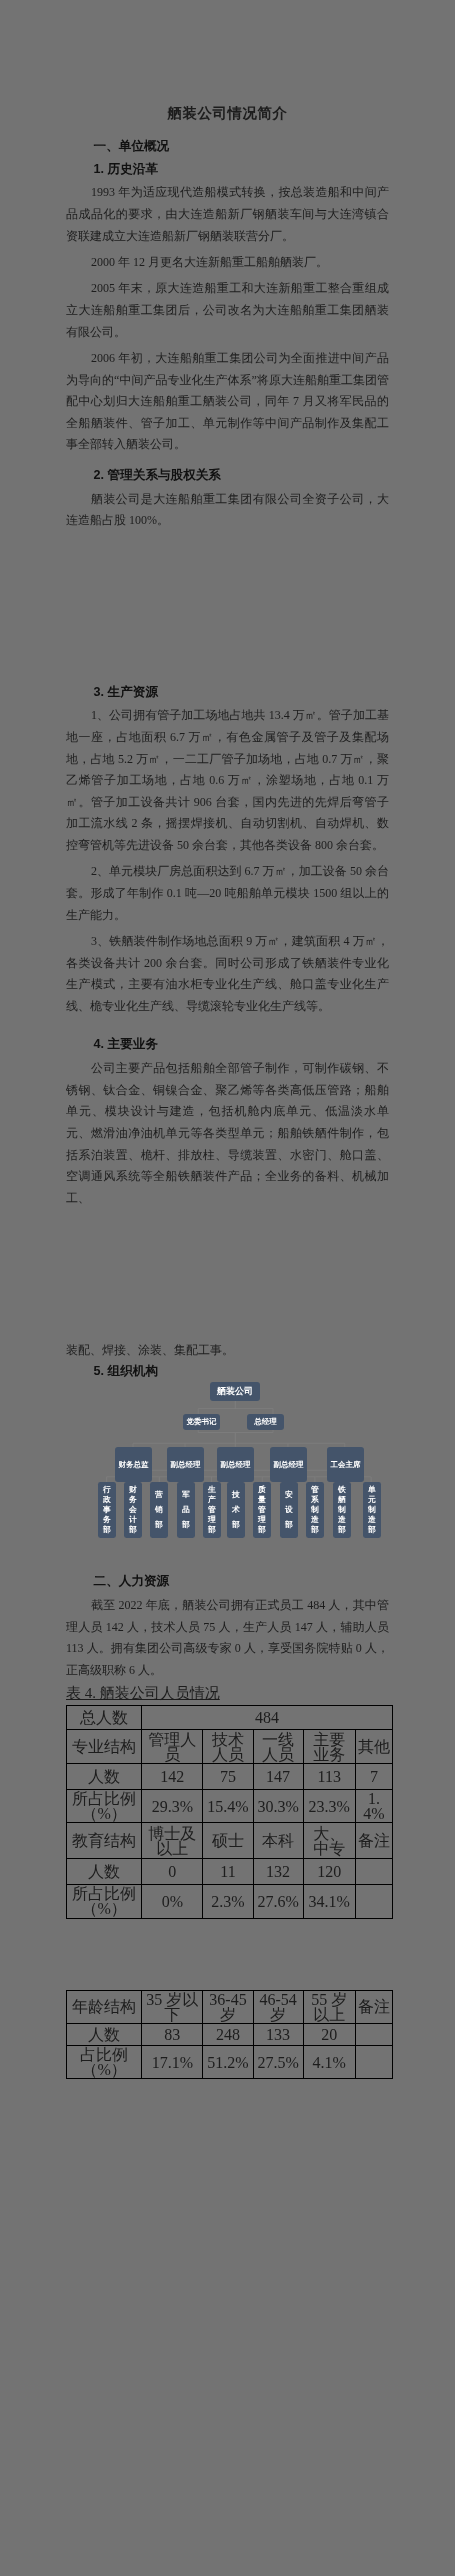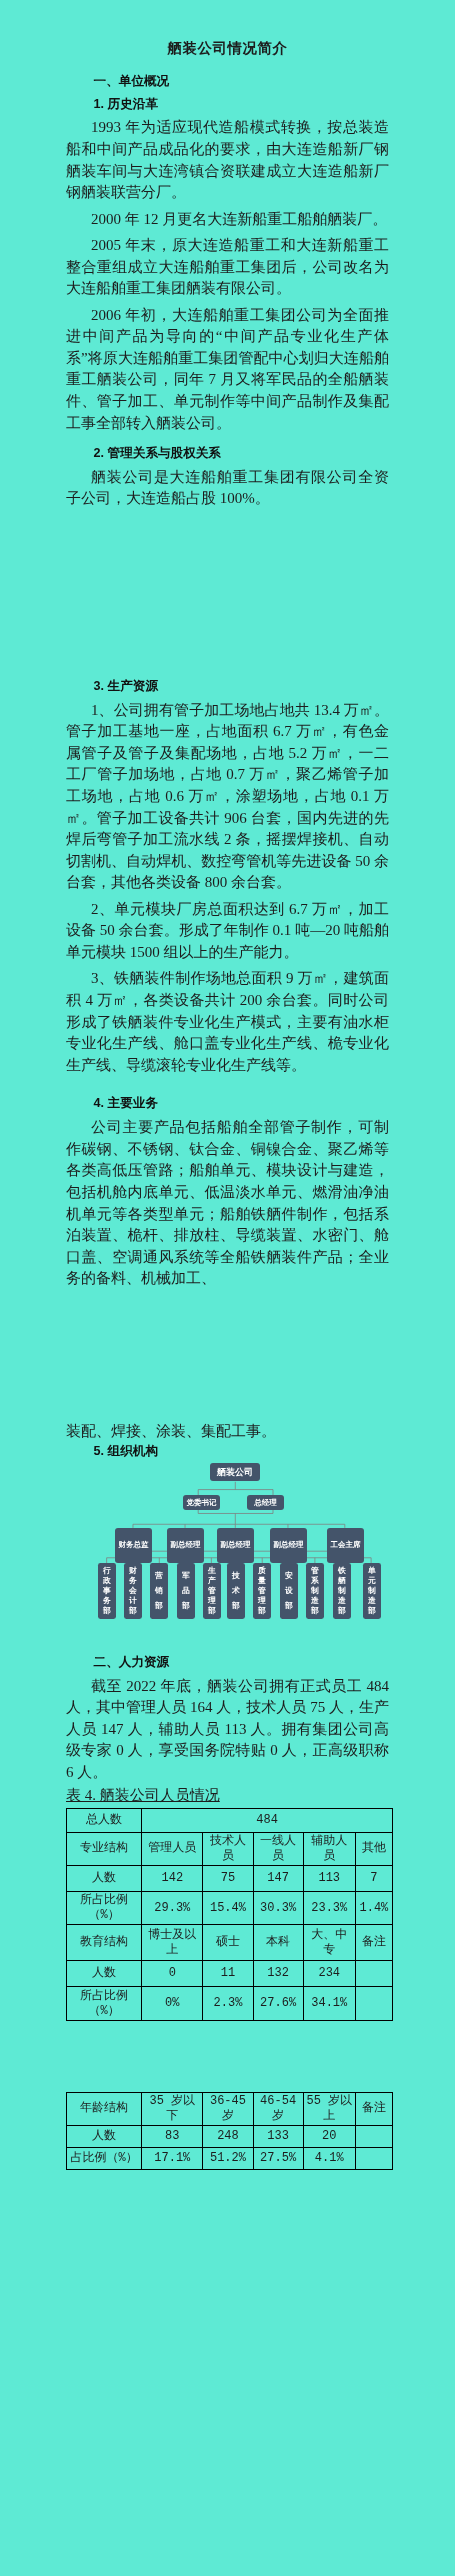--- a/index.html
+++ b/index.html
@@ -1,22 +1,22 @@
 <!DOCTYPE html>
 <html style="font-size:9.6px"><head>
 <meta charset="utf-8">
 <style>
   html,body{margin:0;padding:0;background:#ffffff;}
   body{width:455px;}
   .page{
     position:relative;
     width:455px;height:2576px;
-    background:#5eead4;
+    background:#737373;
     box-sizing:border-box;
-    padding:39px 66px 0 66px;
+    padding:104px 66px 0 66px;
     color:#1d1d1d;
     font-family:"Liberation Serif","DejaVu Serif",serif;
   }
   .doc-title{
     font-family:"Liberation Sans","DejaVu Sans",sans-serif;
     font-size:14.4px;font-weight:bold;
     text-align:center;line-height:18px;
     letter-spacing:0.6px;
   }
   h2.sec,h3.sub{
@@ -24,21 +24,21 @@
     font-size:12.6px;font-weight:bold;
     line-height:17px;margin:0;padding:0 0 0 27.6px;
     color:#111;
   }
   h2.sec{margin-top:15.6px;}
   h3.sub{margin-top:6px;}
   h3.sub.gap-s{margin-top:10.8px;}
   h3.sub.gap-m{margin-top:19px;}
   p.body{
     margin:4.8px 0 0 0;
-    font-size:15px;line-height:21.6px;
+    font-size:12px;line-height:21.6px;
     text-align:justify;text-justify:inter-character;
     text-indent:25px;
     word-break:break-all;
   }
   p.body.cont{text-indent:0;}
   p.body.first{margin-top:4.8px;}
   .spacer{width:100%;}
   
   .orgchart{
     position:relative;
@@ -71,21 +71,21 @@
   .tbl-caption{
     margin-top:4.8px;
     font-size:15px;line-height:15.6px;text-align:left;
     width:326px;
     text-decoration:underline;
   }
   table.doc{
     border-collapse:collapse;
     margin-top:3.6px;
     table-layout:fixed;width:327px;
-    font-size:12px;color:#1d1d1d;font-family:Liberation Mono, monospace;
+    font-size:16px;color:#1d1d1d;
   }
   table.doc.t2{margin-top:71px;}
   table.doc td{
     border:1.2px solid #000;
     text-align:center;vertical-align:middle;
     padding:1.2px 1.8px;line-height:15px;
     word-break:break-all;
     overflow:hidden;
   }
   table.doc{border:1.8px solid #000;}
@@ -105,21 +105,21 @@
   <p class="body first">1993 年为适应现代造船模式转换，按总装造船和中间产品成品化的要求，由大连造船新厂钢舾装车间与大连湾镇合资联建成立大连造船新厂钢舾装联营分厂。</p>
   <p class="body">2000 年 12 月更名大连新船重工船舶舾装厂。</p>
   <p class="body">2005 年末，原大连造船重工和大连新船重工整合重组成立大连船舶重工集团后，公司改名为大连船舶重工集团舾装有限公司。</p>
   <p class="body">2006 年初，大连船舶重工集团公司为全面推进中间产品为导向的“中间产品专业化生产体系”将原大连船舶重工集团管配中心划归大连船舶重工舾装公司，同年 7 月又将军民品的全船舾装件、管子加工、单元制作等中间产品制作及集配工事全部转入舾装公司。</p>
 
   <h3 class="sub gap-s">2. 管理关系与股权关系</h3>
   <p class="body">舾装公司是大连船舶重工集团有限公司全资子公司，大连造船占股 100%。</p>
 
   <div class="spacer" style="height:140px"></div>
 
-  <h3 class="sub" style="margin-top:28px">3. 生产资源</h3>
+  <h3 class="sub" style="margin-top:12px">3. 生产资源</h3>
   <p class="body">1、公司拥有管子加工场地占地共 13.4 万㎡。管子加工基地一座，占地面积 6.7 万㎡，有色金属管子及管子及集配场地，占地 5.2 万㎡，一二工厂管子加场地，占地 0.7 万㎡，聚乙烯管子加工场地，占地 0.6 万㎡，涂塑场地，占地 0.1 万㎡。管子加工设备共计 906 台套，国内先进的先焊后弯管子加工流水线 2 条，摇摆焊接机、自动切割机、自动焊机、数控弯管机等先进设备 50 余台套，其他各类设备 800 余台套。</p>
   <p class="body">2、单元模块厂房总面积达到 6.7 万㎡，加工设备 50 余台套。形成了年制作 0.1 吨—20 吨船舶单元模块 1500 组以上的生产能力。</p>
   <p class="body">3、铁舾装件制作场地总面积 9 万㎡，建筑面积 4 万㎡，各类设备共计 200 余台套。同时公司形成了铁舾装件专业化生产模式，主要有油水柜专业化生产线、舱口盖专业化生产线、桅专业化生产线、导缆滚轮专业化生产线等。</p>
 
   <h3 class="sub gap-m">4. 主要业务</h3>
   <p class="body">公司主要产品包括船舶全部管子制作，可制作碳钢、不锈钢、钛合金、铜镍合金、聚乙烯等各类高低压管路；船舶单元、模块设计与建造，包括机舱内底单元、低温淡水单元、燃滑油净油机单元等各类型单元；船舶铁舾件制作，包括系泊装置、桅杆、排放柱、导缆装置、水密门、舱口盖、空调通风系统等全船铁舾装件产品；全业务的备料、机械加工、</p>
 
   <div class="spacer" style="height:126px"></div>
 
   <p class="body cont">装配、焊接、涂装、集配工事。</p>
@@ -216,21 +216,21 @@
     <div class="obox dept" style="left:312px">
         <span>单</span>
         <span>元</span>
         <span>制</span>
         <span>造</span>
         <span>部</span>
       </div>
   </div>
 
   <h2 class="sec" style="margin-top:17px">二、人力资源</h2>
-  <p class="body">截至 2022 年底，舾装公司拥有正式员工 484 人，其中管理人员 164 人，技术人员 75 人，生产人员 147 人，辅助人员 113 人。拥有集团公司高级专家 0 人，享受国务院特贴 0 人，正高级职称 6 人。</p>
+  <p class="body">截至 2022 年底，舾装公司拥有正式员工 484 人，其中管理人员 142 人，技术人员 75 人，生产人员 147 人，辅助人员 113 人。拥有集团公司高级专家 0 人，享受国务院特贴 0 人，正高级职称 6 人。</p>
 
   <div class="tbl-caption">表 4. 舾装公司人员情况</div>
 
   <table class="doc t1">
     <colgroup>
         <col style="width:75px">
         <col style="width:61px">
         <col style="width:50px">
         <col style="width:50px">
         <col style="width:52px">
@@ -239,21 +239,21 @@
     <tbody>
         <tr class="h40">
       <td>总人数</td>
       <td colspan="5">484</td>
     </tr>
     <tr class="h52">
       <td>专业结构</td>
       <td>管理人员</td>
       <td>技术人员</td>
       <td>一线人员</td>
-      <td>辅助人员</td>
+      <td>主要业务</td>
       <td>其他</td>
     </tr>
     <tr class="h44">
       <td>人数</td>
       <td>142</td>
       <td>75</td>
       <td>147</td>
       <td>113</td>
       <td>7</td>
     </tr>
@@ -271,21 +271,21 @@
       <td>硕士</td>
       <td>本科</td>
       <td>大、中专</td>
       <td>备注</td>
     </tr>
     <tr class="h44">
       <td>人数</td>
       <td>0</td>
       <td>11</td>
       <td>132</td>
-      <td>234</td>
+      <td>120</td>
       <td></td>
     </tr>
     <tr class="h44">
       <td>所占比例（%）</td>
       <td>0%</td>
       <td>2.3%</td>
       <td>27.6%</td>
       <td>34.1%</td>
       <td></td>
     </tr>

